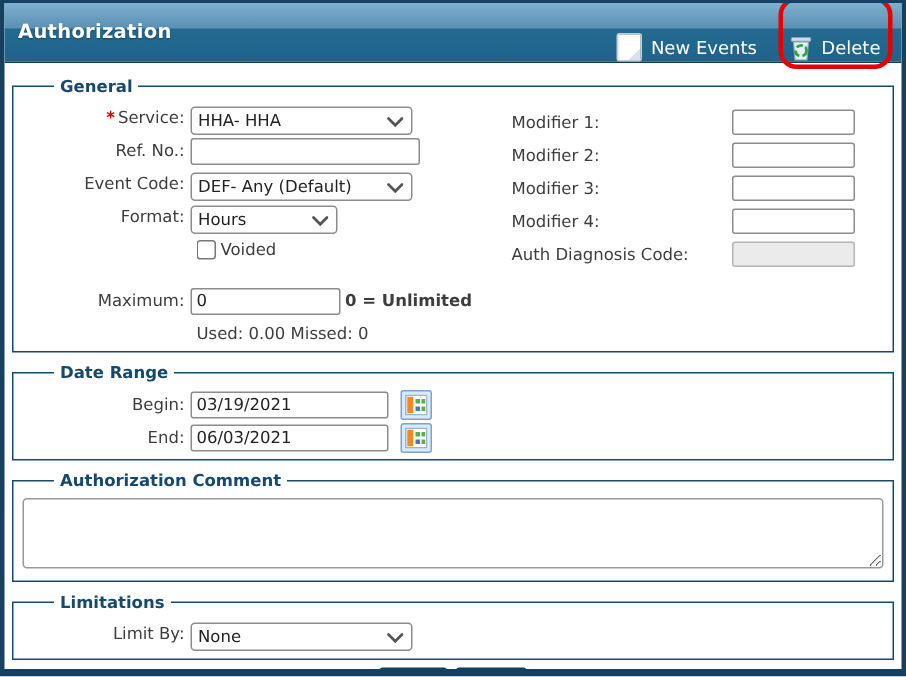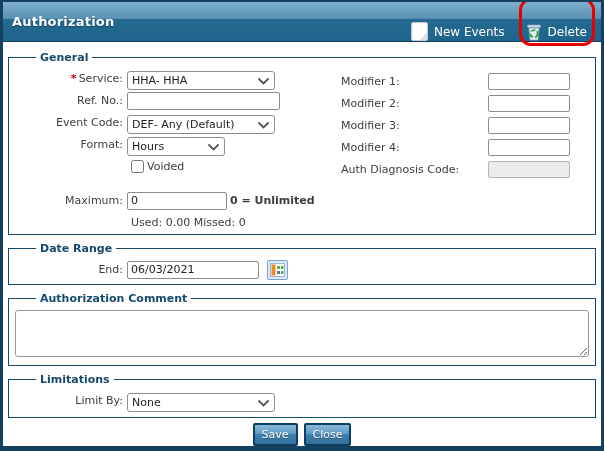--- a/index.html
+++ b/index.html
@@ -207,20 +207,36 @@
         <div class="row-r">
           <span class="lbl-r">Auth Diagnosis Code:</span>
           <input type="text" class="w-mod" disabled="" style="">
         </div>
       </div>
     </fieldset>
 
     <fieldset>
       <legend>Date Range</legend>
 
+      <div class="row">
+        <span class="lbl">Begin:</span>
+        <input type="text" class="w-date" value="03/19/2021" style="">
+        <button class="cal-btn">
+          <span style="line-height:0;">
+            <svg width="15" height="14" viewBox="0 0 15 14">
+              <rect x="0.5" y="0.5" width="14" height="13" fill="#ffffff" stroke="#9db6cc"></rect>
+              <rect x="1.5" y="1.5" width="4" height="11" fill="#f08a24"></rect>
+              <rect x="7" y="3" width="3" height="3" fill="#58b04c"></rect>
+              <rect x="11" y="3" width="2.5" height="3" fill="#58b04c"></rect>
+              <rect x="7" y="8" width="3" height="3" fill="#4a78b0"></rect>
+              <rect x="11" y="8" width="2.5" height="3" fill="#58b04c"></rect>
+            </svg>
+          </span>
+        </button>
+      </div>
 
       <div class="row" style="margin-bottom:0;">
         <span class="lbl">End:</span>
         <input type="text" class="w-date" value="06/03/2021" style="">
         <button class="cal-btn">
           <span style="line-height:0;">
             <svg width="15" height="14" viewBox="0 0 15 14">
               <rect x="0.5" y="0.5" width="14" height="13" fill="#ffffff" stroke="#9db6cc"></rect>
               <rect x="1.5" y="1.5" width="4" height="11" fill="#f08a24"></rect>
               <rect x="7" y="3" width="3" height="3" fill="#58b04c"></rect>

